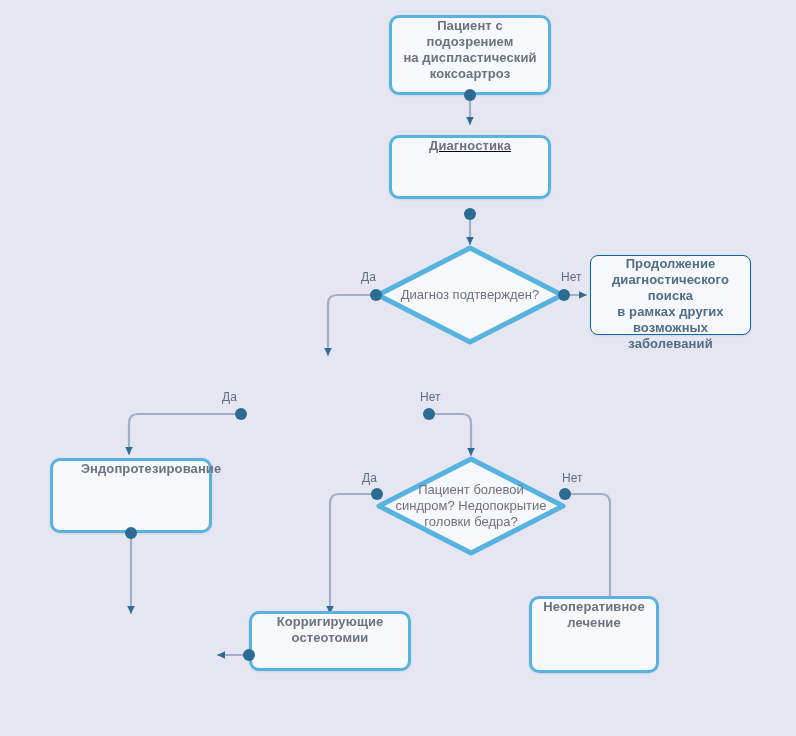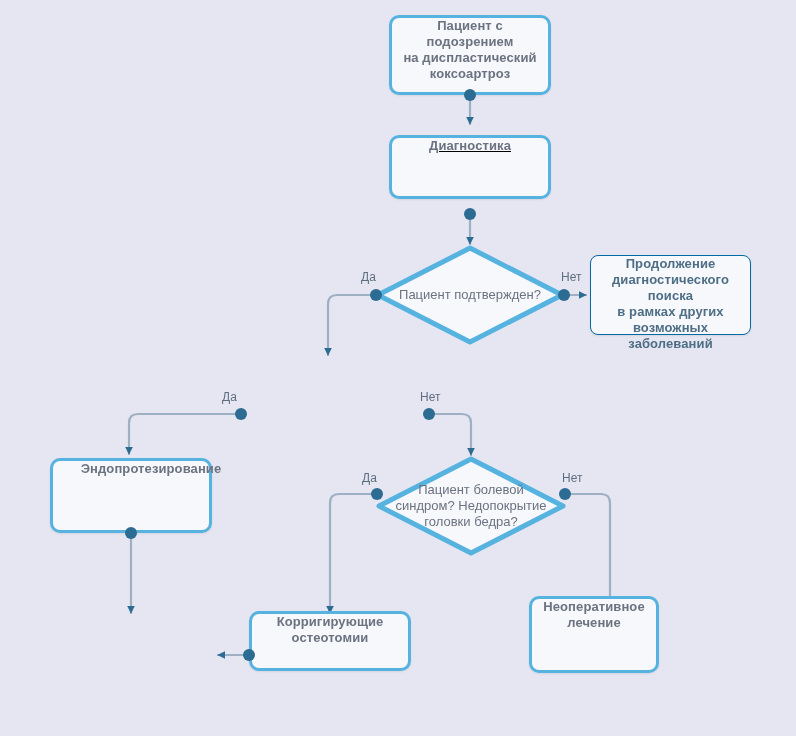--- a/index.html
+++ b/index.html
@@ -136,21 +136,21 @@
 
   <div class="node node-box" style="left:389px; top:135px; width:162px; height:64px;text-decoration:underline;">
     <div class="node-label">Диагностика</div>
   </div>
   <div class="port-dot" style="left:464px; top:208px;"></div>
 
   <div class="node-decision" style="left:375px; top:245px; width:190px; height:100px;">
     <svg class="diamond-shape" viewBox="0 0 190 100" preserveAspectRatio="none">
       <polygon points="95,3 187,50 95,97 3,50" fill="#f7f8fb" stroke="#56b3e0" stroke-width="5" stroke-linejoin="round"></polygon>
     </svg>
-    <div class="decision-label">Пациент подтвержден?</div>
+    <div class="decision-label">Диагноз подтвержден?</div>
   </div>
   <div class="port-dot" style="left:370px; top:289px;"></div>
   <div class="port-dot" style="left:558px; top:289px;"></div>
   <div class="edge-label" style="left:361px; top:270px;">Да</div>
   <div class="edge-label" style="left:561px; top:270px;">Нет</div>
 
   <div class="node node-box alt" style="left:590px; top:255px; width:161px; height:80px;">
     <div class="node-label">Продолжение
 диагностического поиска
 в рамках других

